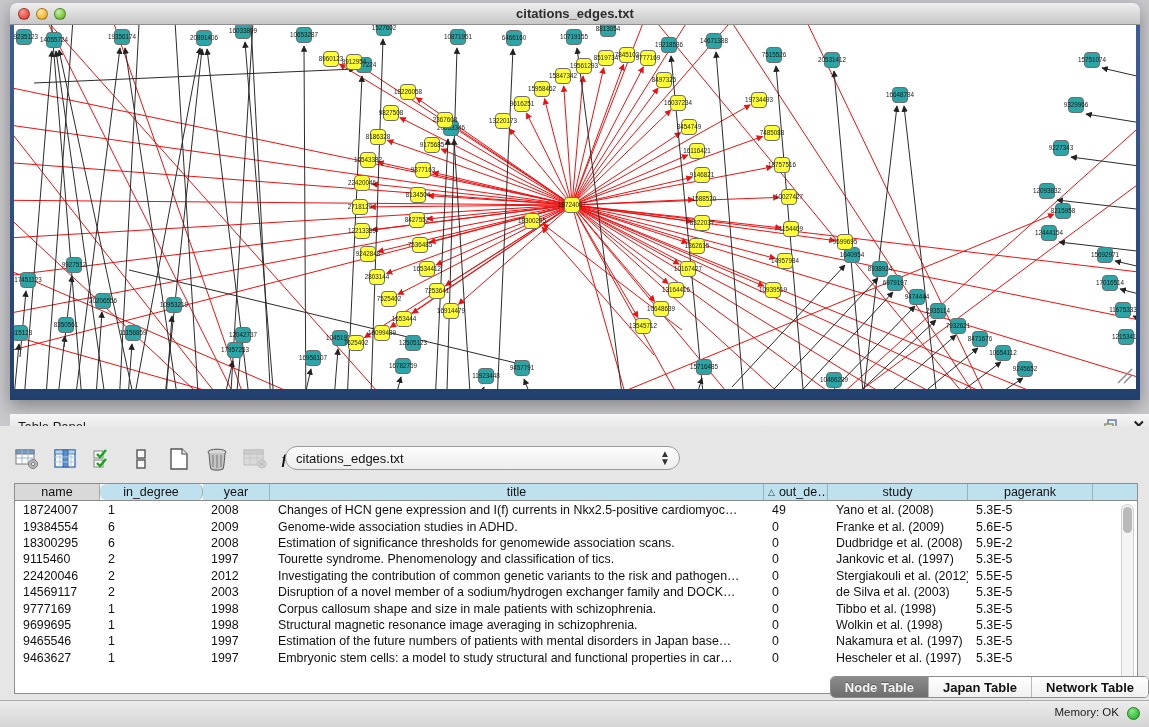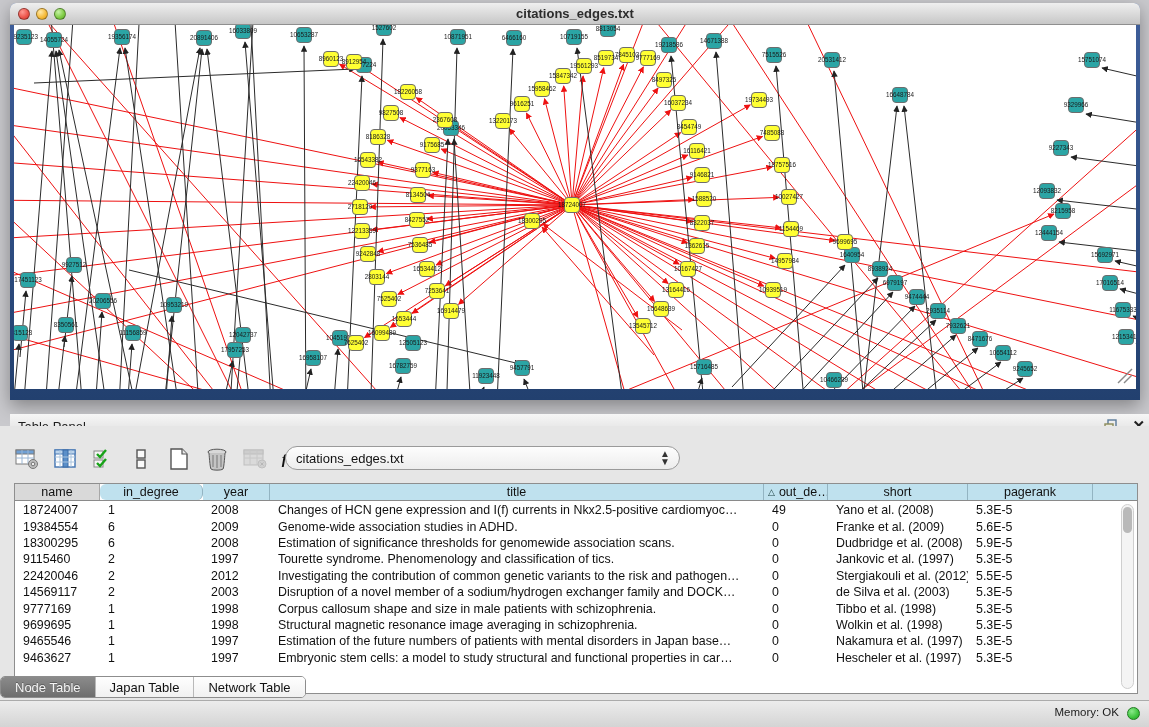--- a/index.html
+++ b/index.html
@@ -49,21 +49,21 @@
   .sortmark { font-size:9px; margin-right:4px; color:#244; }
   #tbody { position:absolute; left:0; top:18px; right:17px; bottom:0; overflow:hidden; }
   .tr { display:flex; height:16.4px; cursor:default; }
   .td { font-size:12.4px; color:#101010; padding-left:8px; overflow:hidden; white-space:nowrap; display:flex; align-items:center; }
   
   .c0{width:85px;} .c1{width:103px;border-radius:6px;} .c2{width:67px;} .c3{width:494px;} .c4{width:64px;} .c5{width:140px;} .c6{width:125px;} .cfill{flex:1;}
   #vscroll { position:absolute; top:20px; right:3px; bottom:4px; width:13px; background:#f4f4f4; border:1px solid #cfcfcf; border-radius:7px; }
   #vscroll-thumb { position:absolute; top:2px; left:1px; width:9px; height:26px; background:#b9b9b9; border-radius:5px; }
 
   
-  #tabs-row { position:absolute; left:0; top:674px; width:1149px; height:26px; display:flex; justify-content:flex-start; align-items:center; }
+  #tabs-row { position:absolute; left:0; top:674px; width:1149px; height:26px; display:flex; justify-content:flex-end; align-items:center;font-weight:bold; }
   #tabs { display:inline-flex; border:1px solid #8d8d8d; border-radius:5px; overflow:hidden; background:#fbfbfb; box-shadow:inset 0 1px 0 rgba(255,255,255,.7); }
   .tab { font-size:13px; padding:2px 14px; height:20px; display:flex; align-items:center; color:#111;
     border-right:1px solid #b9b9b9; cursor:pointer; background:linear-gradient(#fefefe,#f1f1f1); }
   .tab:last-child { border-right:none; }
   .tab.active { background:linear-gradient(#8b8b8b,#6e6e6e); color:#f4f4f4; text-shadow:0 -1px 0 rgba(0,0,0,.3); }
 
   
   #statusbar { position:absolute; left:0; top:700px; width:1149px; height:27px;
     background:linear-gradient(#ececec,#d4d4d4); border-top:1px solid #ababab; }
   #memory-label { position:absolute; right:30px; top:5px; font-size:11.5px; color:#1c1c1c; }
@@ -550,21 +550,21 @@
     <span class="arrows">▲<br>▼</span>
   </div>
 
   <div id="table-wrap">
     <div id="thead">
         <div class="th c0 gray">name</div>
         <div class="th c1">in_degree</div>
         <div class="th c2">year</div>
         <div class="th c3">title</div>
         <div class="th c4" style="justify-content: flex-start; padding-left: 4px;"><span class="sortmark">△</span>out_de…</div>
-        <div class="th c5">short</div>
+        <div class="th c5">study</div>
         <div class="th c6">pagerank</div>
         <div class="th cfill" style="background: rgb(191, 225, 238); border-right: none;"></div>
       </div>
     <div id="tbody">
         <div class="tr">
           <div class="td c0">18724007</div>
           <div class="td c1">1</div>
           <div class="td c2">2008</div>
           <div class="td c3">Changes of HCN gene expression and I(f) currents in Nkx2.5-positive cardiomyoc…</div>
           <div class="td c4">49</div>
@@ -580,21 +580,21 @@
           <div class="td c5">Franke et al. (2009)</div>
           <div class="td c6">5.6E-5</div>
         </div>
         <div class="tr">
           <div class="td c0">18300295</div>
           <div class="td c1">6</div>
           <div class="td c2">2008</div>
           <div class="td c3">Estimation of significance thresholds for genomewide association scans.</div>
           <div class="td c4">0</div>
           <div class="td c5">Dudbridge et al. (2008)</div>
-          <div class="td c6">5.9E-5</div>
+          <div class="td c6">5.9E-2</div>
         </div>
         <div class="tr">
           <div class="td c0">9115460</div>
           <div class="td c1">2</div>
           <div class="td c2">1997</div>
           <div class="td c3">Tourette syndrome. Phenomenology and classification of tics.</div>
           <div class="td c4">0</div>
           <div class="td c5">Jankovic et al. (1997)</div>
           <div class="td c6">5.3E-5</div>
         </div>

